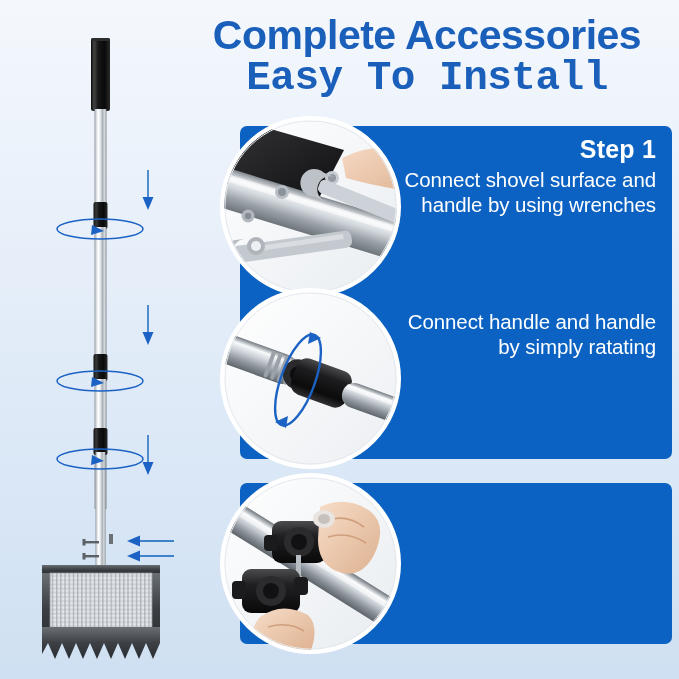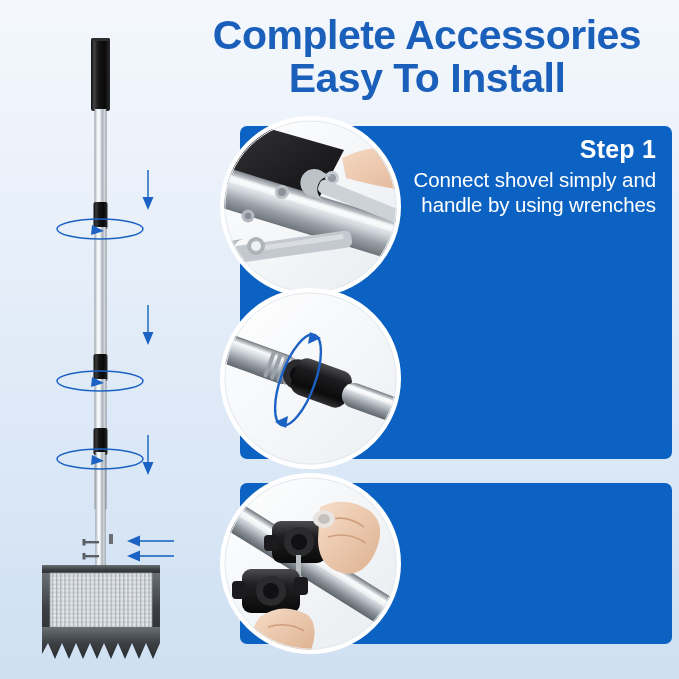--- a/index.html
+++ b/index.html
@@ -30,21 +30,21 @@
     color: #1a5fba;
     font-weight: bold;
     letter-spacing: -0.5px;
     line-height: 1.06;
   }
   #heading .hl {
     display: block;
     white-space: nowrap;
   }
   #heading .hl1 { font-size: 41px; }
-  #heading .hl2 { font-size: 41px; }
+  #heading .hl2 { font-size: 41px; font-family: Liberation Mono, monospace; }
 
   
   .panel {
     position: absolute;
     left: 240px;
     width: 432px;
     background: #0b62c2;
     border-radius: 7px;
   }
   #panel-1 { top: 126px; height: 201px; }
@@ -283,21 +283,21 @@
           </g>
 
           <circle cx="24" cy="96" r="6.5" fill="#b2b8be"></circle>
           <circle cx="24" cy="96" r="3.2" fill="#878d94"></circle>
         </g>
         <circle cx="86.5" cy="86.5" r="85.5" fill="none" stroke="#e4e8ec" stroke-width="1"></circle>
       </svg>
     </div>
     <div class="panel-text">
       <div class="step-title">Step 1</div>
-      <div class="step-desc">Connect shovel simply and handle by using wrenches</div>
+      <div class="step-desc">Connect shovel surface and handle by using wrenches</div>
     </div>
   </div>
 
   <div class="panel" id="panel-2">
     <div class="photo">
       <svg width="173" height="173" viewBox="0 0 173 173">
         <defs>
           <linearGradient id="p2bg" x1="0" y1="0" x2="1" y2="1">
             <stop offset="0%" stop-color="#ffffff"></stop>
             <stop offset="100%" stop-color="#eceff3"></stop>
@@ -343,20 +343,21 @@
           <g fill="none" stroke="#1b62c4" stroke-width="2.4">
             <ellipse cx="74" cy="88" rx="17" ry="48" transform="rotate(20 74 88)"></ellipse>
           </g>
           <path d="M86 40 L97 46 L84 52 Z" fill="#1b62c4"></path>
           <path d="M62 136 L51 130 L64 124 Z" fill="#1b62c4"></path>
         </g>
         <circle cx="86.5" cy="86.5" r="85.5" fill="none" stroke="#e4e8ec" stroke-width="1"></circle>
       </svg>
     </div>
     <div class="panel-text">
+      <div class="step-desc">Connect handle and handle by simply ratating</div>
     </div>
   </div>
 
   <div class="panel" id="panel-3">
     <div class="photo">
       <svg width="173" height="173" viewBox="0 0 173 173">
         <defs>
           <linearGradient id="p3bg" x1="0" y1="0" x2="1" y2="1">
             <stop offset="0%" stop-color="#ffffff"></stop>
             <stop offset="100%" stop-color="#e8ecf0"></stop>

